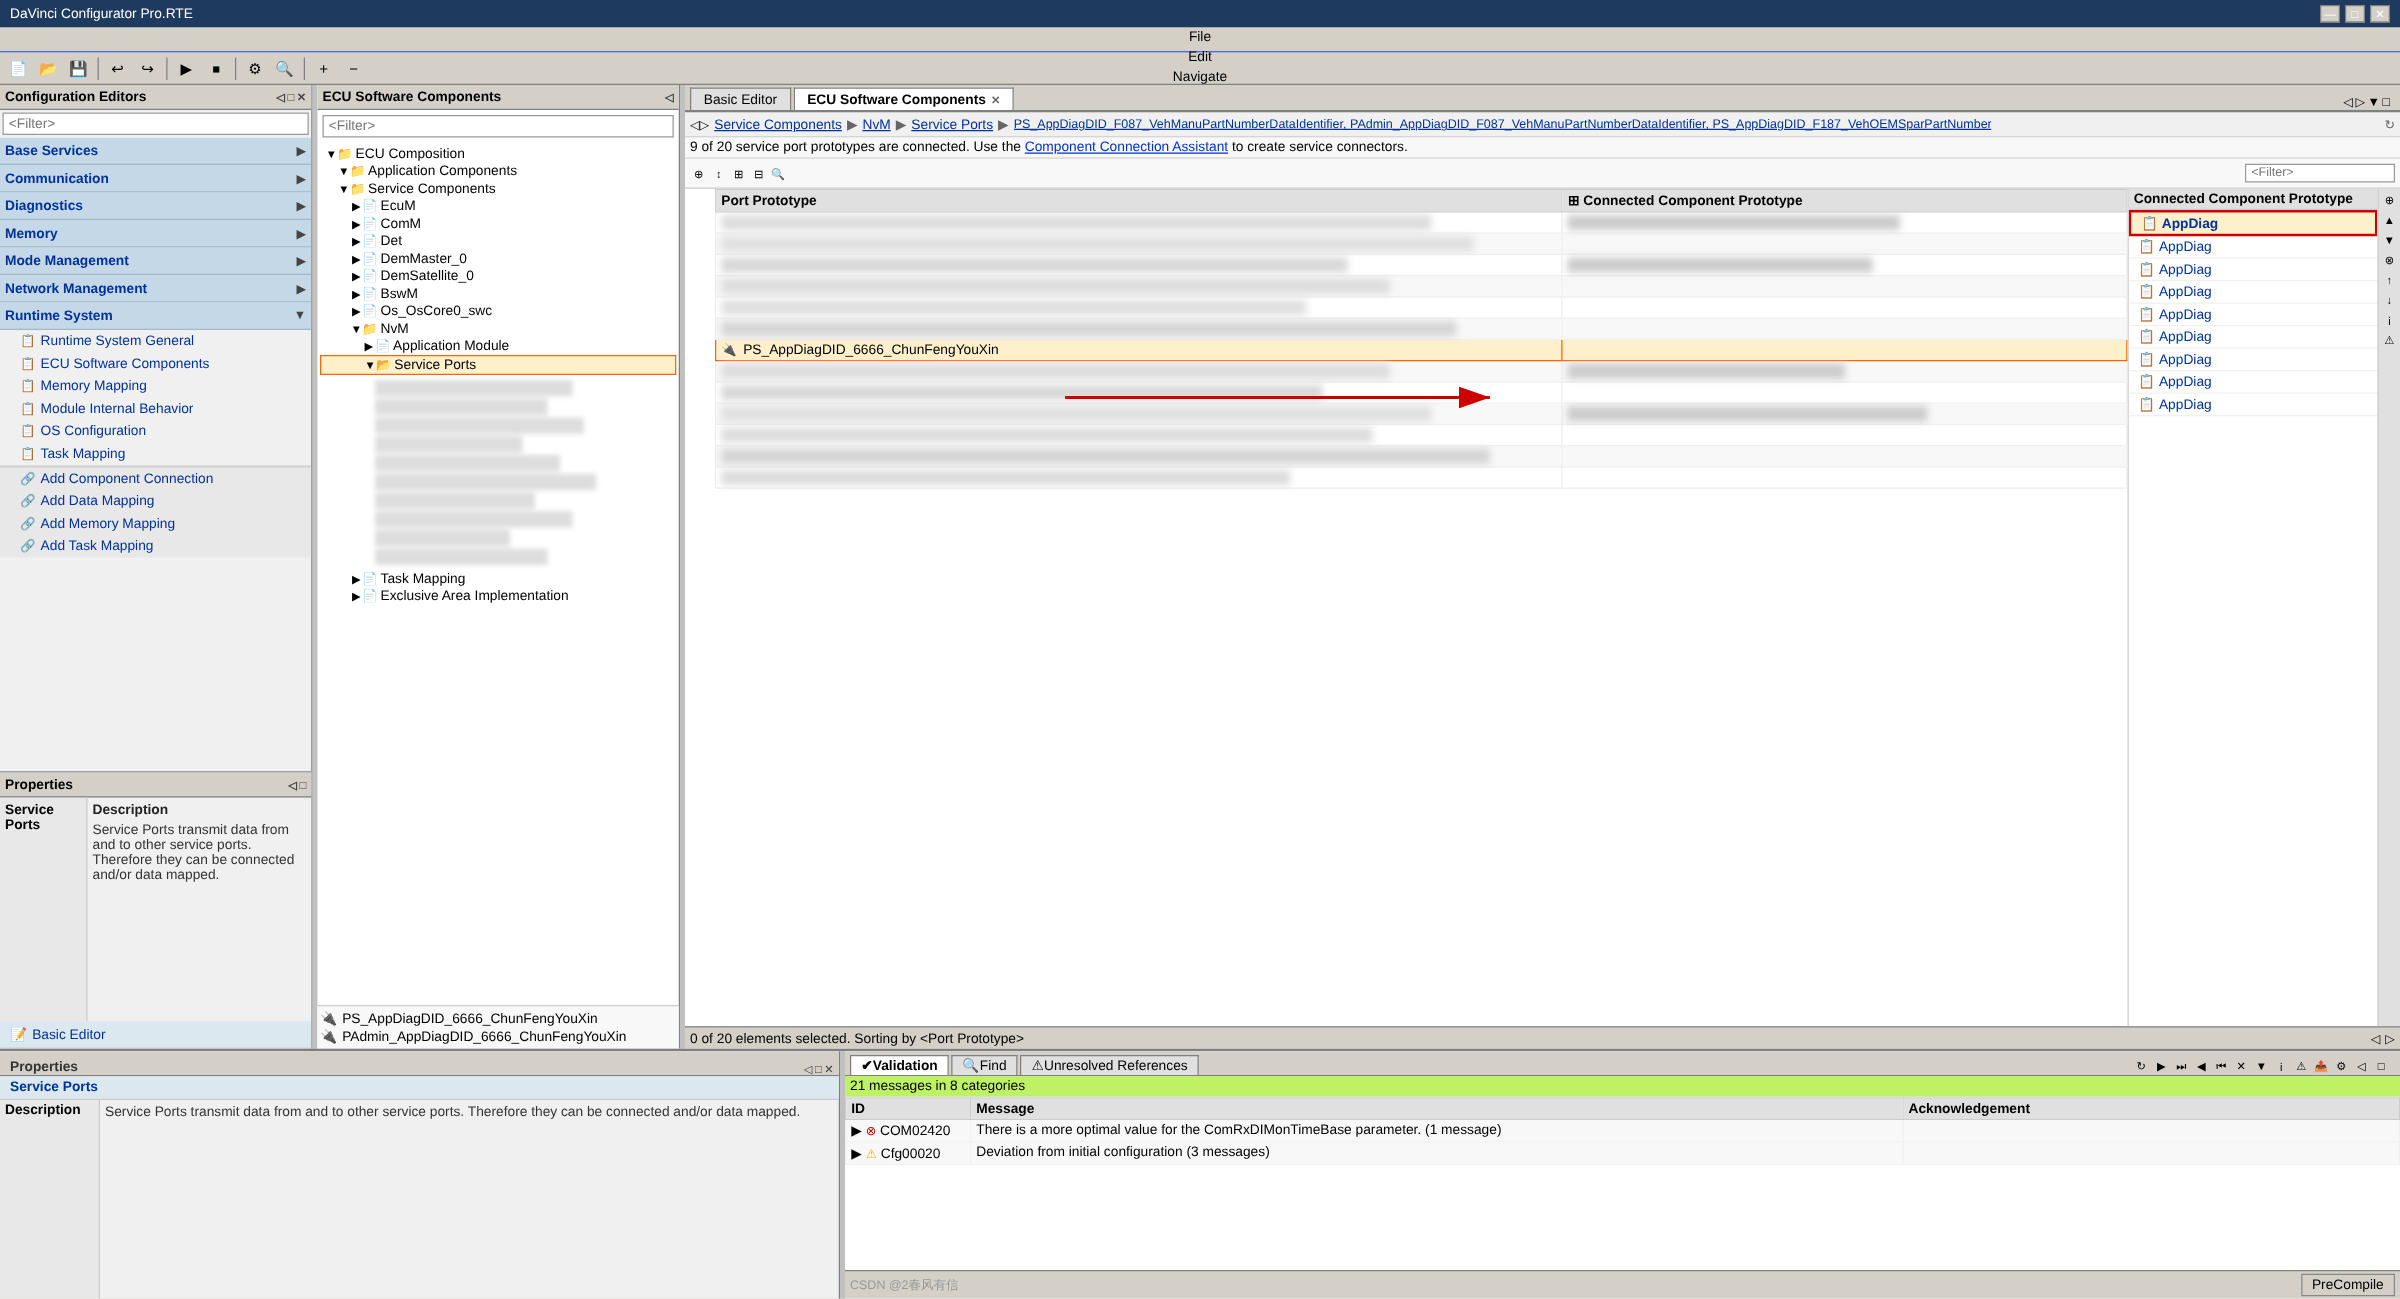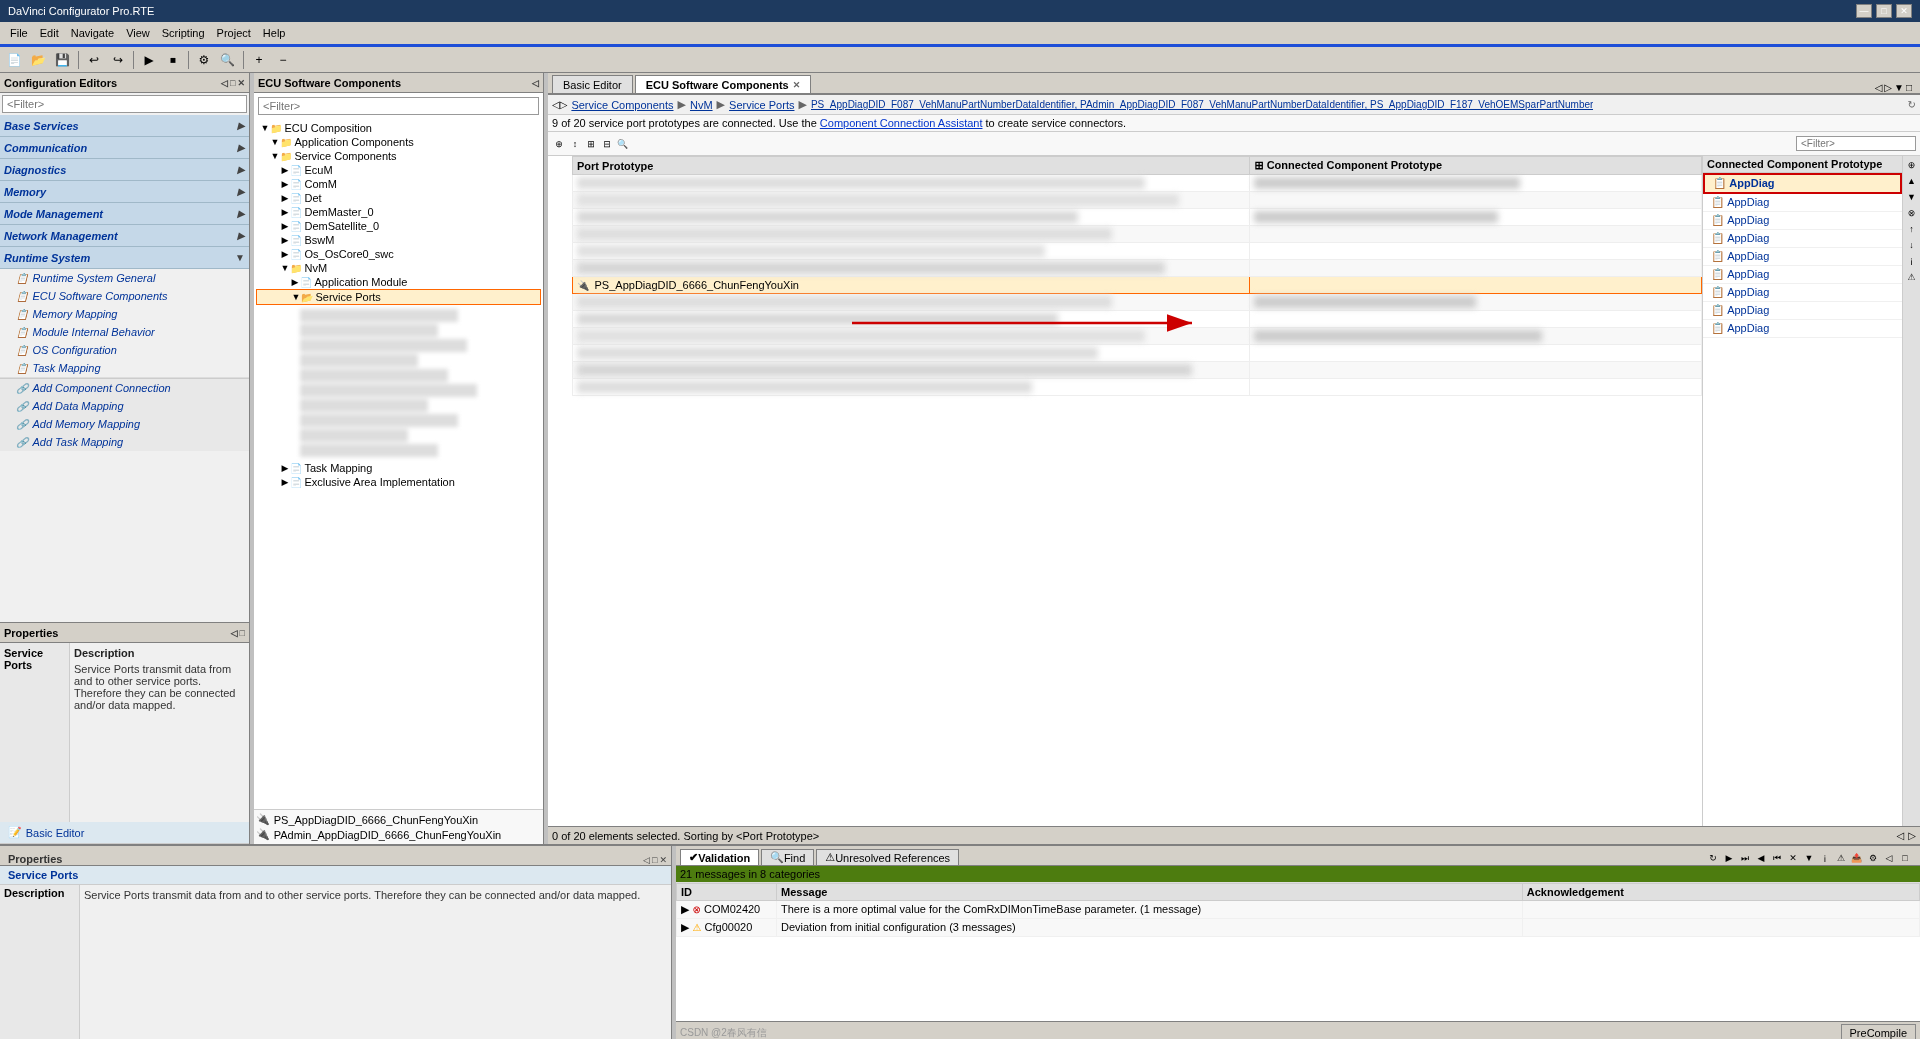--- a/index.html
+++ b/index.html
@@ -17,22 +17,23 @@
     }
     .title-bar-controls { display: flex; gap: 4px; }
     .title-bar-btn { width: 16px; height: 14px; background: #d4d0c8; border: 1px solid #808080; font-size: 9px; display: flex; align-items: center; justify-content: center; cursor: pointer; }
 
     
     .menu-bar {
       background: #d4d0c8;
       height: 20px;
       display: flex;
       align-items: center;
-      padding: 11px 4px;
-      border-bottom: 3px solid #1d4ed8;
+      padding: 0 4px;
+      border-bottom: 1px solid #1d4ed8;
+      flex-direction: column;
     }
     .menu-item { padding: 2px 6px; cursor: pointer; font-size: 11px; }
 
     
     .toolbar {
       background: #d4d0c8;
       height: 26px;
       display: flex;
       align-items: center;
       padding: 0 4px;
@@ -92,21 +93,20 @@
       border: 1px solid #999;
       margin: 2px;
       padding: 1px 4px;
       font-size: 11px;
       height: 18px;
     }
 
     .nav-section {
       overflow-y: auto;
       flex: 1;
-      font-style: italic;
     }
 
     .nav-category {
       display: flex;
       align-items: center;
       padding: 2px 4px;
       background: #c5d8e8;
       border-bottom: 1px solid #a0b8c8;
       cursor: pointer;
       justify-content: space-between;
@@ -976,21 +976,21 @@
           <span class="side-btn">▼</span>
           <span class="side-btn">ℹ</span>
           <span class="side-btn">⚠</span>
           <span class="side-btn">📤</span>
           <span class="side-btn">⚙</span>
           <span class="side-btn">◁</span>
           <span class="side-btn">□</span>
         </div>
       </div>
 
-      <div style="padding:2px 4px; background:#4d7c0f; border-bottom:1px solid #ddd; font-size:11px;">
+      <div style="padding:2px 4px; background:#bef264; border-bottom:1px solid #ddd; font-size:11px;">
         <span>21 messages in 8 categories</span>
       </div>
 
       <div class="msg-table-container">
         <table class="msg-table">
           <thead>
             <tr>
               <th style="width:100px;">ID</th>
               <th style="width:60%;">Message</th>
               <th>Acknowledgement</th>

